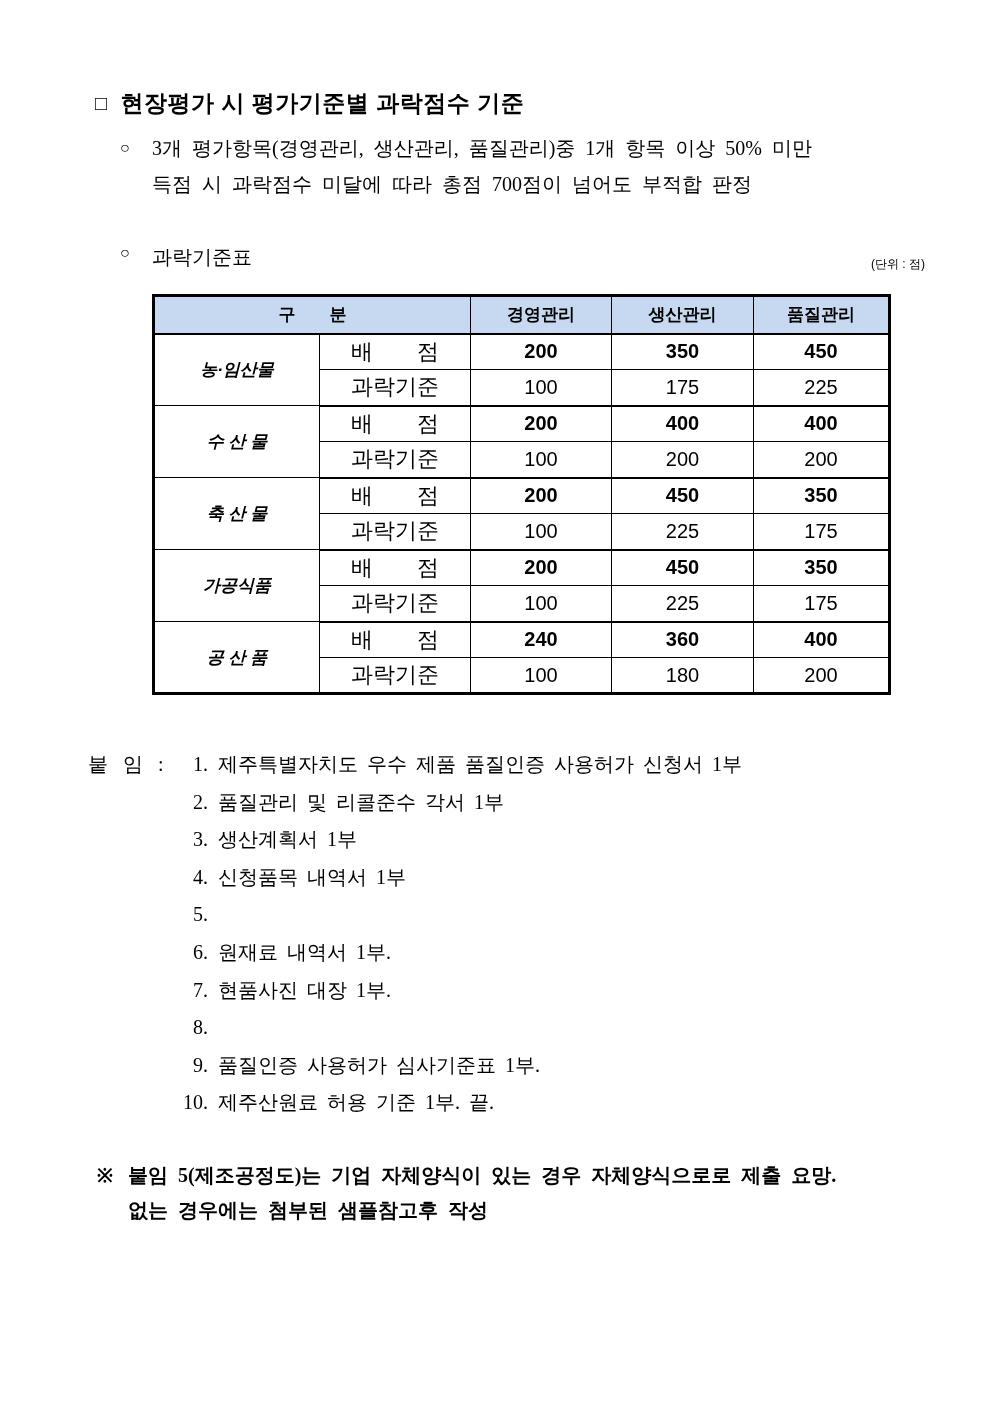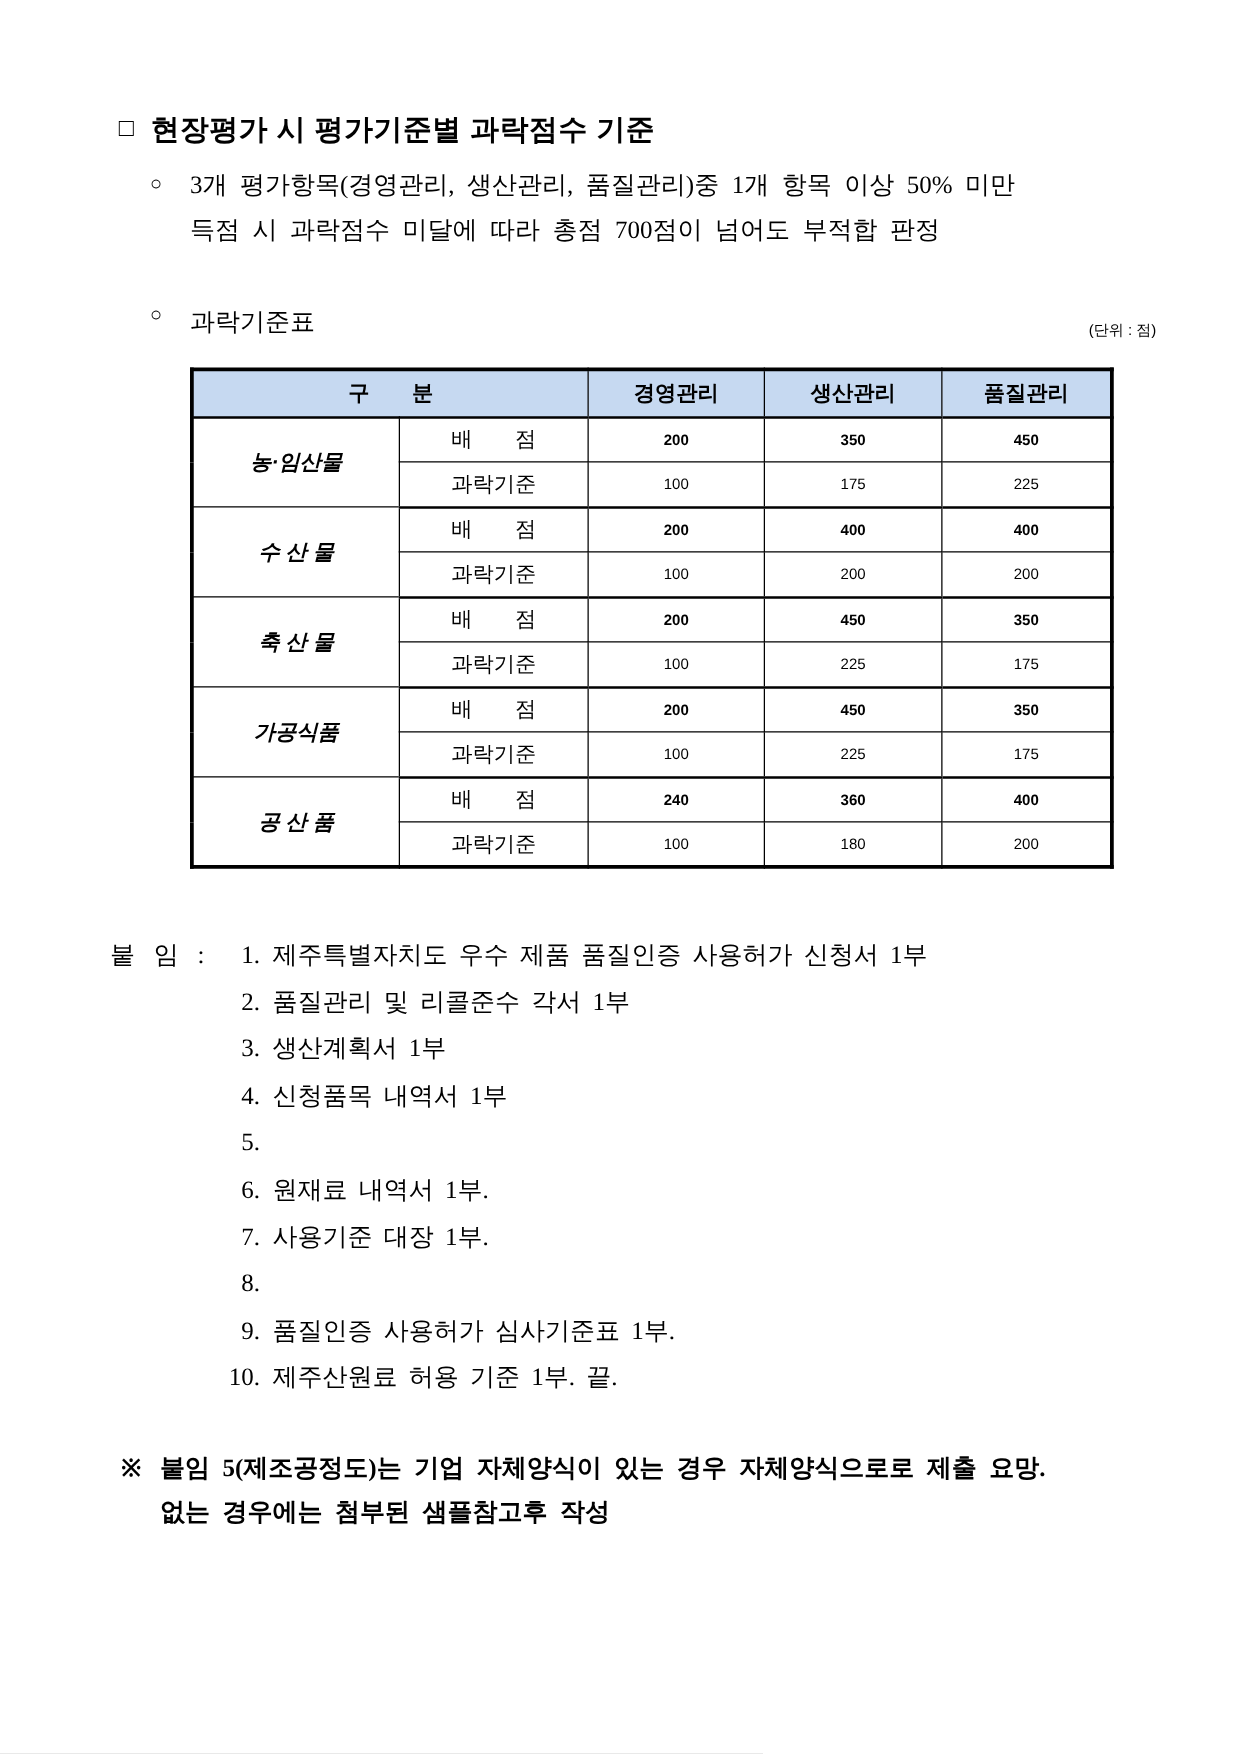--- a/index.html
+++ b/index.html
@@ -41,23 +41,23 @@
     padding-left:19px;
   }
   .grade-table th, .grade-table td {
     border:1px solid #000; text-align:center; vertical-align:middle;
     padding:0; white-space:pre;
   }
   .grade-table th {
     height:38px; font-size:17px; font-weight:bold;
     border-bottom:2px solid #000;
   }
-  .grade-table td { height:36px; font-size:12px; }
+  .grade-table td { height:36px; font-size:20px; }
   .grade-table td.cat { font-size:17px; font-weight:bold;font-style:italic; }
-  .grade-table td.lbl { font-size:17px; font-weight:normal; }
+  .grade-table td.lbl { font-size:22px; font-weight:normal; }
   .grade-table tr.allot td.val { font-weight:bold; }
   .grade-table tr.cutoff td { border-bottom:2px solid #000; }
   
   .attachments { position:absolute; left:88px; top:746px; font-size:20px; }
   .att-row { display:flex; height:37.6px; line-height:37.6px; white-space:nowrap; }
   .att-prefix { width:84px; word-spacing:10px; }
   .att-num { width:36px; text-align:right; }
   .att-text { margin-left:10px; word-spacing:4px; }
   
   .footnote {
@@ -206,21 +206,21 @@
       <span class="att-num">5.</span>
     </div>
     <div class="att-row">
       <span class="att-prefix"></span>
       <span class="att-num">6.</span>
       <span class="att-text">원재료 내역서 1부.</span>
     </div>
     <div class="att-row">
       <span class="att-prefix"></span>
       <span class="att-num">7.</span>
-      <span class="att-text">사용기준 대장 1부.</span>
+      <span class="att-text">현품사진 대장 1부.</span>
     </div>
     <div class="att-row">
       <span class="att-prefix"></span>
       <span class="att-num">8.</span>
     </div>
     <div class="att-row">
       <span class="att-prefix"></span>
       <span class="att-num">9.</span>
       <span class="att-text">품질인증 사용허가 심사기준표 1부.</span>
     </div>

